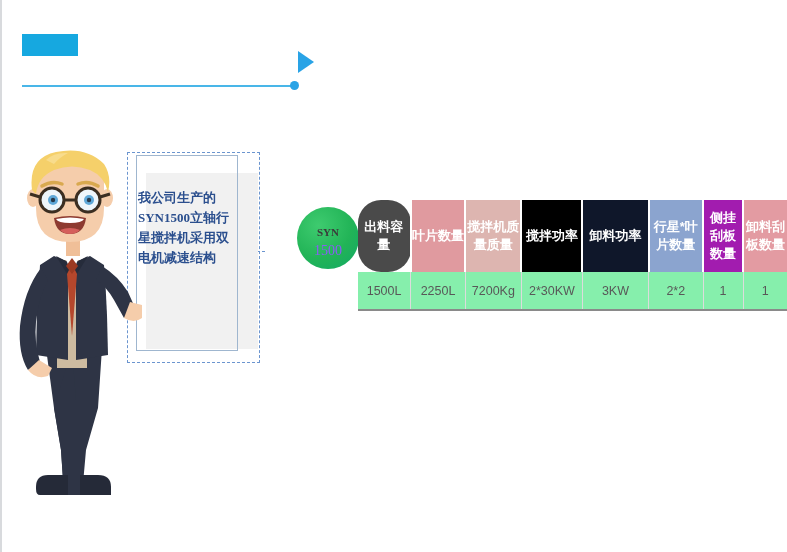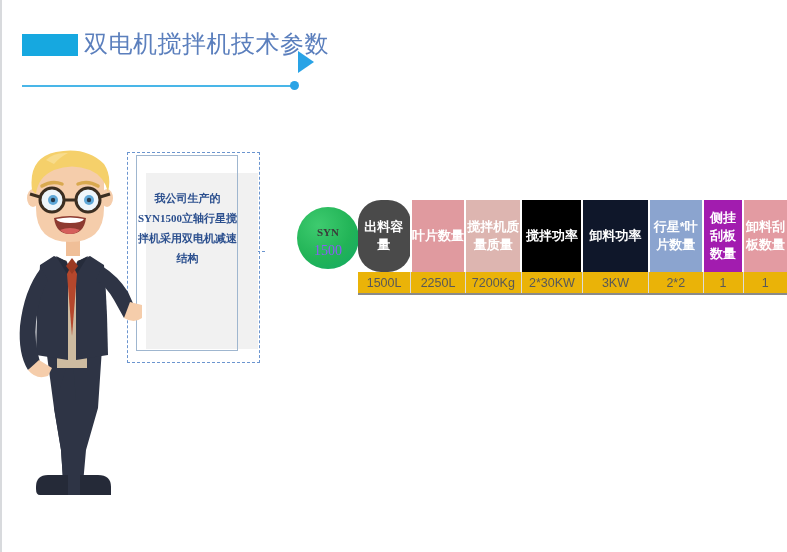--- a/index.html
+++ b/index.html
@@ -117,22 +117,22 @@
     height: 196px;
     border: 1px solid #9fb6cf;
     background: transparent;
     box-sizing: border-box;
   }
   .callout-text {
     position: absolute;
     left: 138px;
     top: 188px;
     width: 99px;
-    text-align: center;
-    font-size: 11px;
+    text-align: left;
+    font-size: 13px;
     line-height: 20px;
     font-weight: bold;
     color: #2b4f8e;
     font-family: "Liberation Serif", serif;
   }
 
   
   .badge-circle {
     position: absolute;
     left: 297px;
@@ -188,40 +188,39 @@
     font-size: 13px;
     line-height: 18px;
     font-weight: bold;
     border-left: 2px solid #ffffff;
     border-right: 2px solid #ffffff;
     font-family: "Liberation Sans", sans-serif;
   }
   .spec-table th:first-child { border-left: none; border-radius: 23px; }
   .spec-table th:last-child { border-right: none; }
   .spec-table td {
-    height: 22px;
+    height: 38px;
     color: #585858;
     font-size: 12.5px;
-    background: #eab308;
+    background: #86efac;
     border-left: 1px solid #dcdcdc;
     border-bottom: 2px solid #8a8a8a;
   }
   .spec-table td:first-child { border-left: none; }
   .spec-table tr.data-row td:first-child { border-left: none; }
 </style>
 </head>
 <body>
 
 <div id="page">
 
   <div class="left-edge-rule"></div>
 
   <div class="title-block">
     <div class="title-swatch"></div>
-    <div class="title-text">双电机搅拌机技术参数</div>
     <div class="title-arrow"></div>
     <div class="title-rule"></div>
     <div class="title-rule-dot"></div>
   </div>
 
   <div class="dashed-region"></div>
   <div class="dashed-connector"></div>
 
   <div class="callout-shadow"></div>
   <div class="callout-box"></div>

